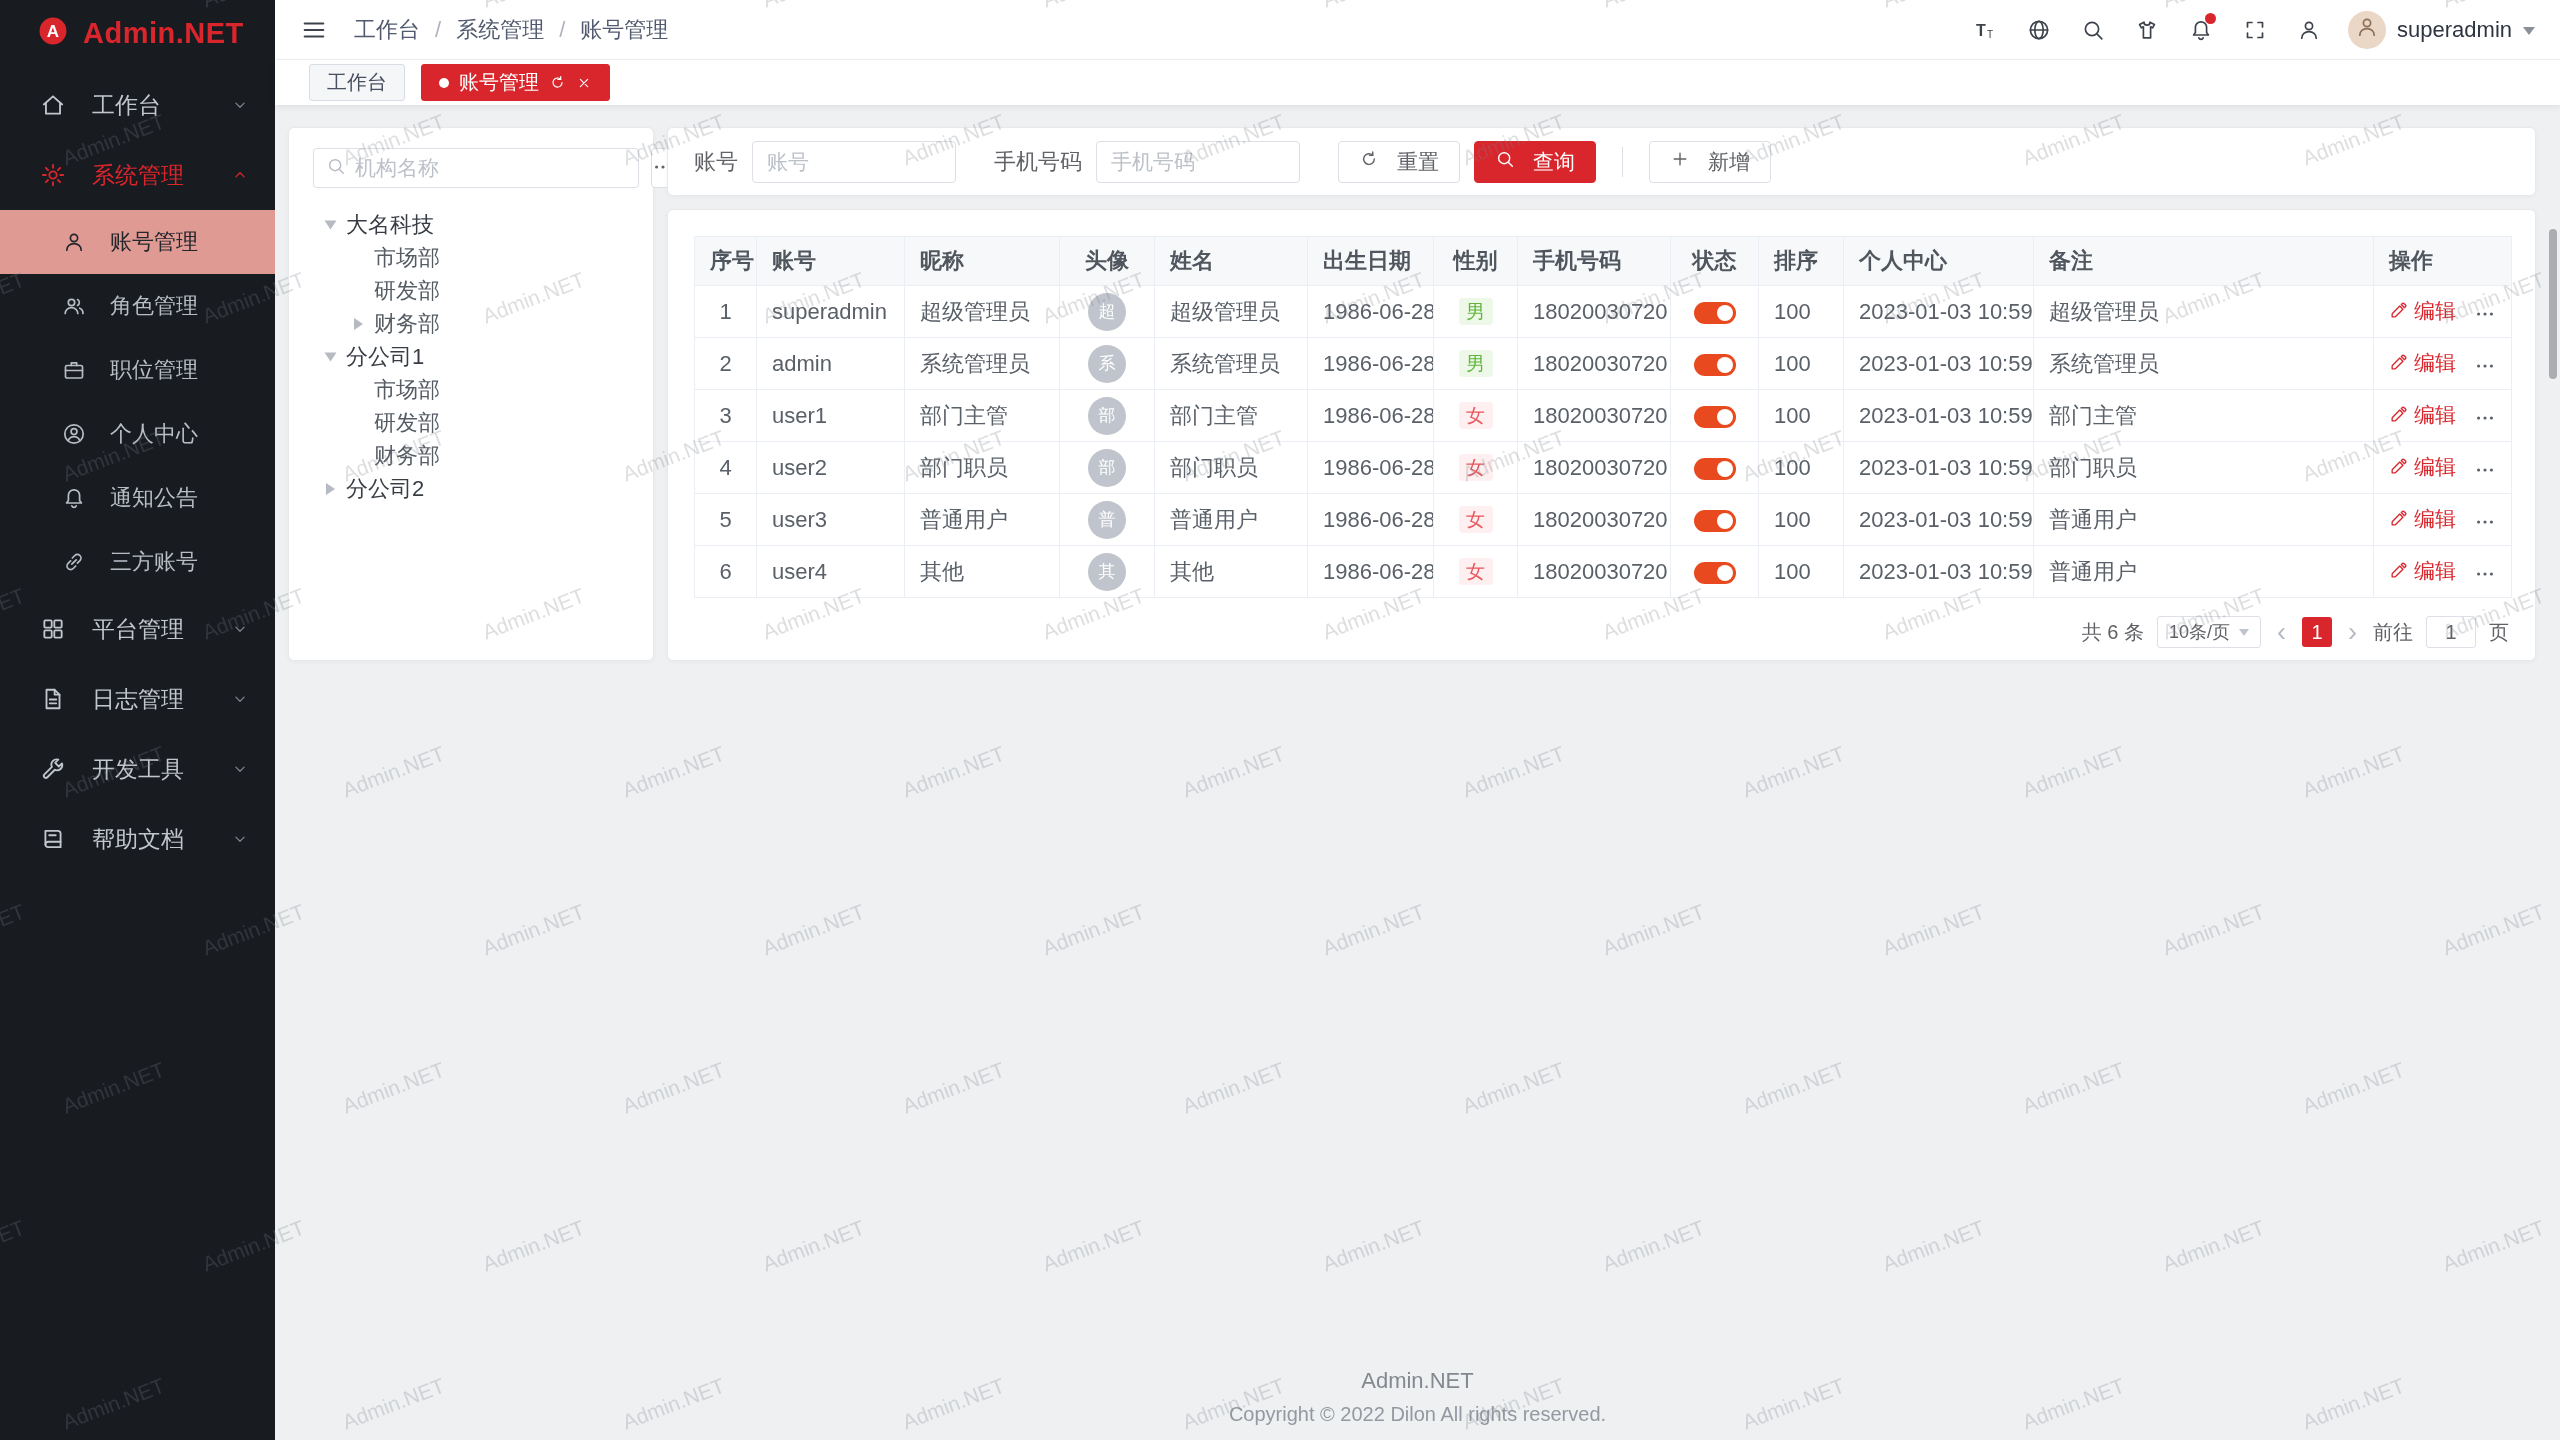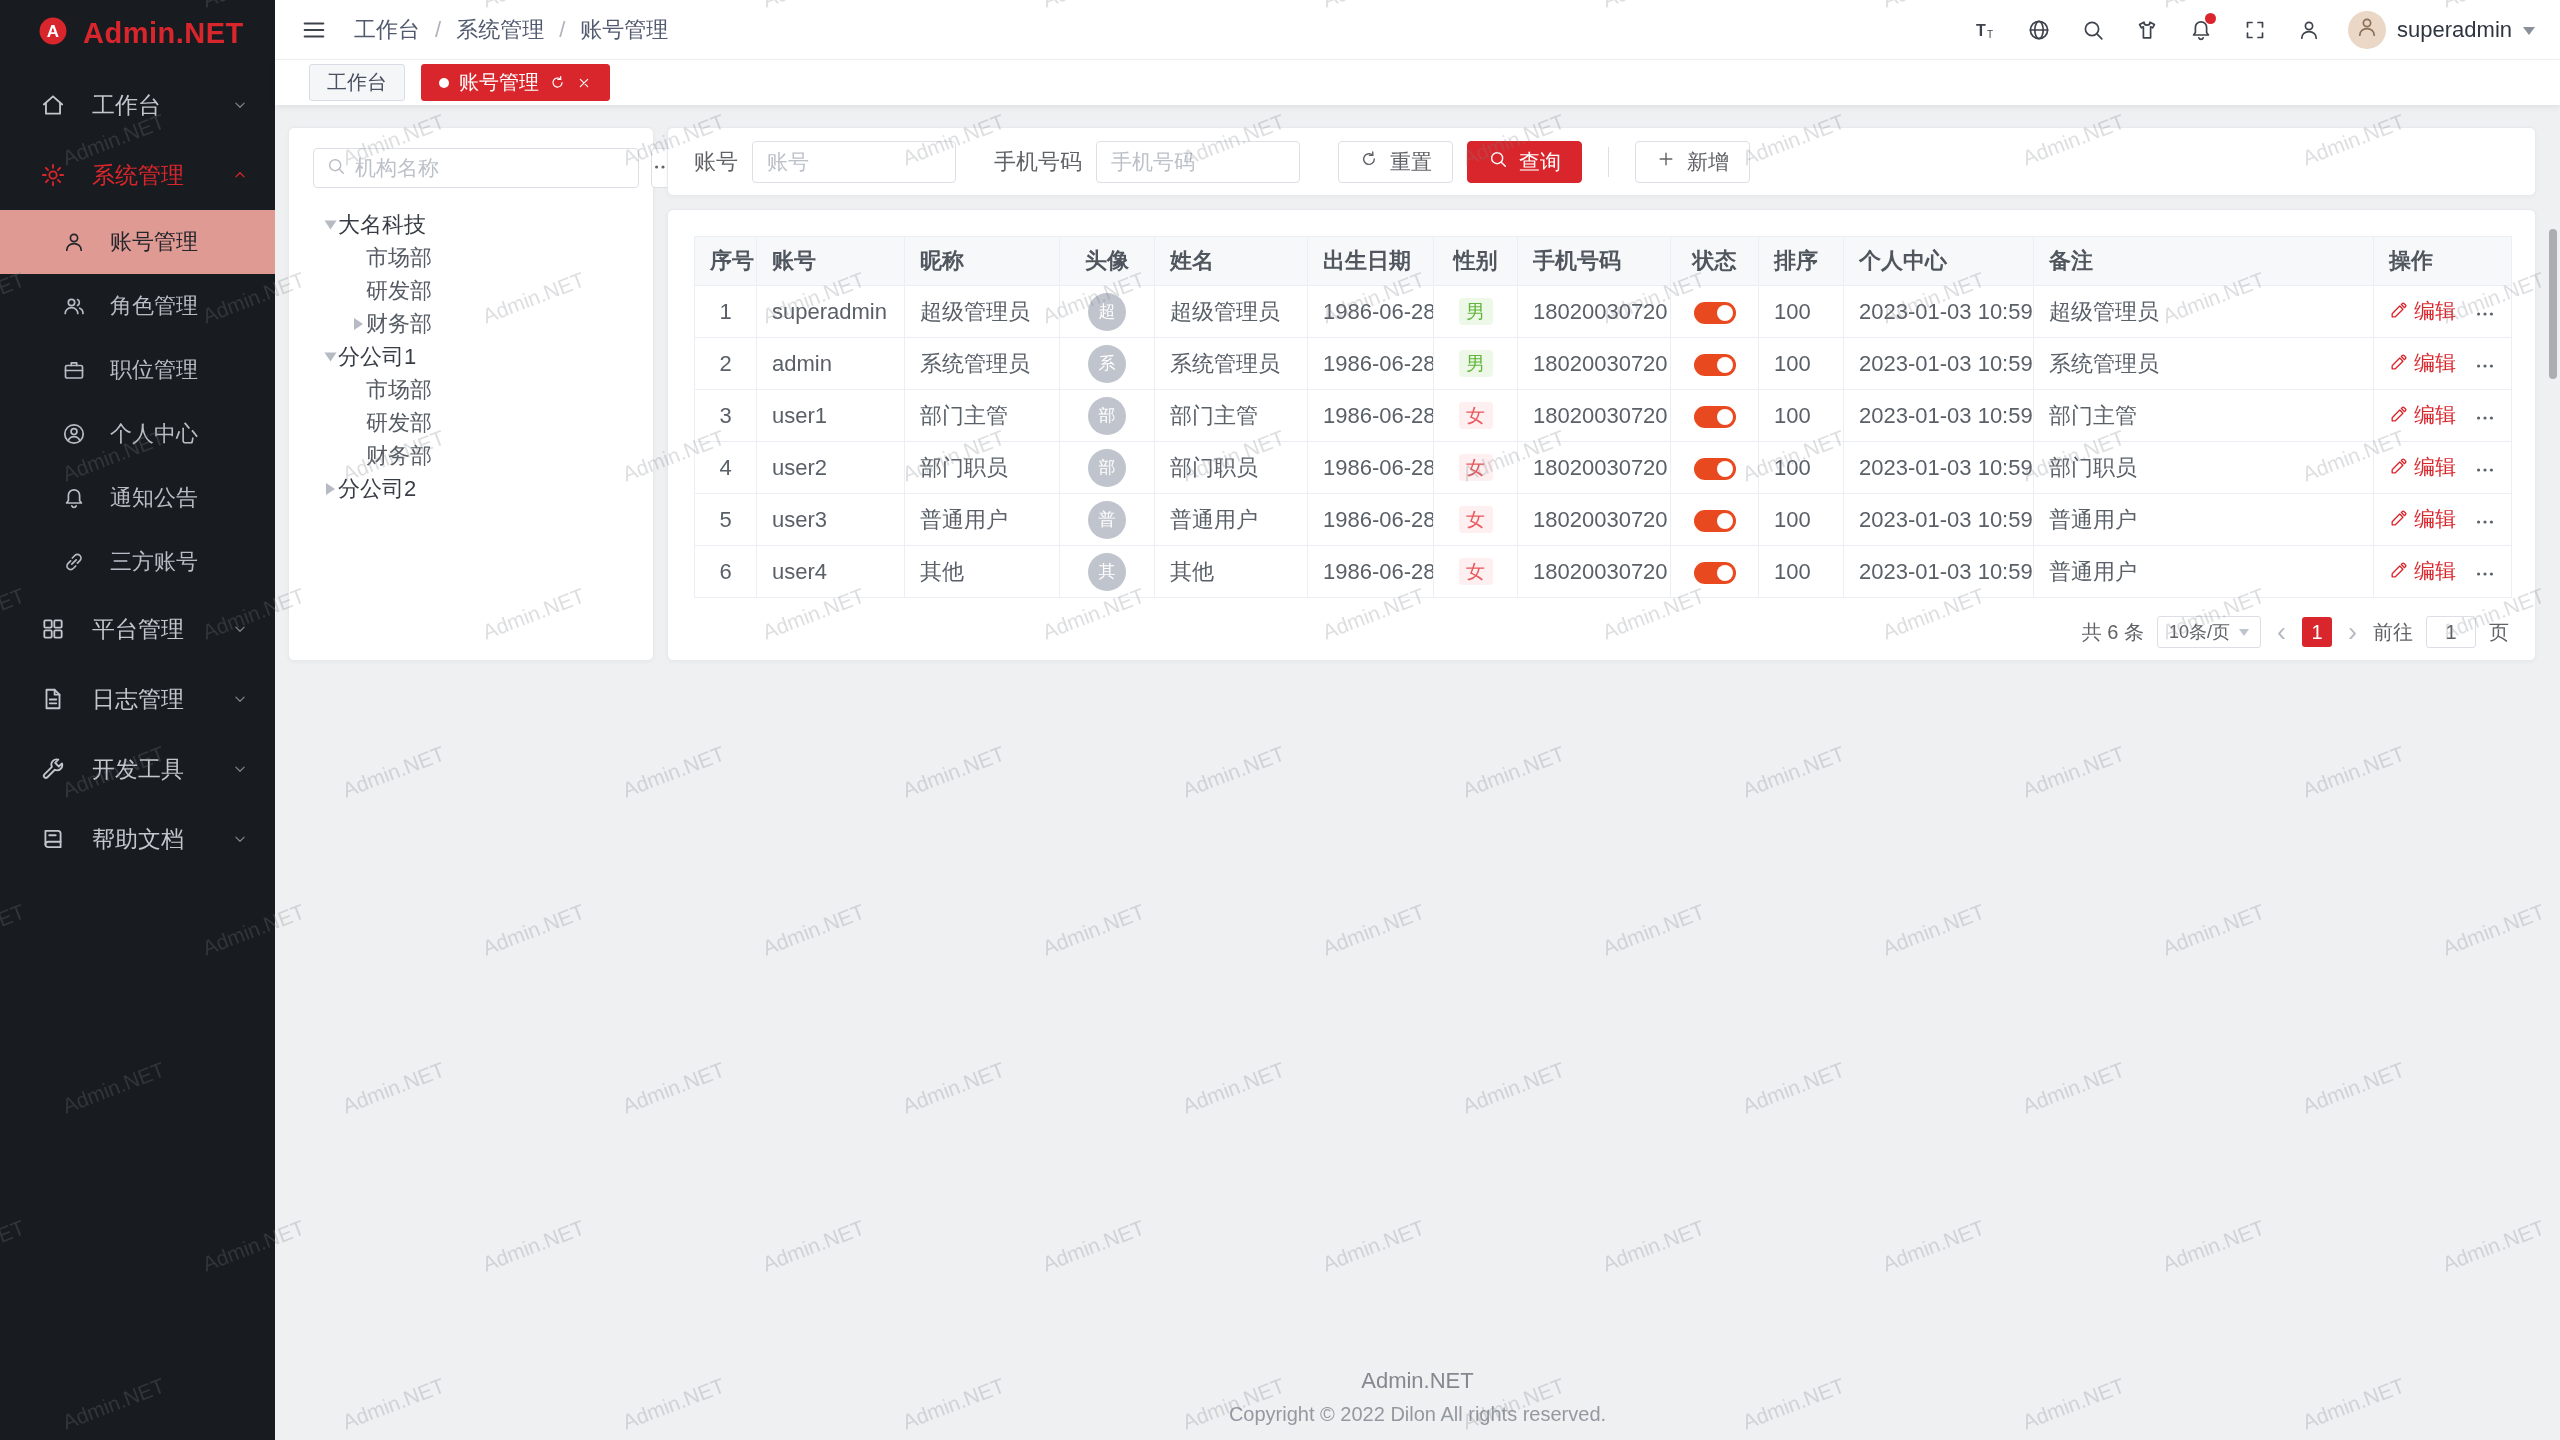--- a/index.html
+++ b/index.html
@@ -63,36 +63,36 @@
   .org-card { width: 366px; flex: 0 0 366px; height: 534px; padding: 20px 24px; }
   .org-head { display: flex; align-items: center; gap: 12px; }
   .search-box { flex: 1; height: 40px; border: 1px solid #dcdfe6; border-radius: 4px;
     display: flex; align-items: center; gap: 9px; padding: 0 12px; color: #b8bcc4; background: #fff; }
   .search-box input { border: none; outline: none; flex: 1; min-width: 0; font-size: 21px;
     color: #333; font-family: inherit; background: transparent; }
   input::placeholder { color: #bcc0c8; }
   .more-btn { width: 40px; height: 40px; border: 1px solid #dcdfe6; border-radius: 4px;
     background: #fff; color: #606266; display: flex; align-items: center; justify-content: center; cursor: pointer; }
   .tree { margin-top: 20px; }
-  .tree-row { height: 33px; display: flex; align-items: center; font-size: 22px; cursor: pointer; }
+  .tree-row { height: 33px; display: flex; align-items: center; gap: 8px; font-size: 22px; cursor: pointer; }
   .tree-row.lvl0 { padding-left: 10px; color: #383d45; font-weight: 500; }
   .tree-row.lvl1 { padding-left: 38px; color: #565c64; }
   .caret-slot { width: 15px; height: 15px; display: flex; align-items: center; justify-content: center; }
   .tri { width: 0; height: 0; border-left: 9px solid #b6bac2;
     border-top: 6px solid transparent; border-bottom: 6px solid transparent; }
   .tri.expanded { transform: rotate(90deg); }
 
   .right-col { flex: 1; display: flex; flex-direction: column; gap: 13px; min-width: 0; }
   .query-card { height: 69px; display: flex; align-items: center; gap: 38px; padding: 0 26px; }
   .q-group { display: flex; align-items: center; gap: 14px; }
   .q-label { font-size: 22px; color: #606266; white-space: nowrap; }
   .q-input { width: 204px; height: 42px; border: 1px solid #dcdfe6; border-radius: 4px;
     padding: 0 14px; font-size: 21px; color: #333; outline: none; font-family: inherit; }
   .btn { height: 42px; border-radius: 4px; font-size: 21px; display: inline-flex; align-items: center;
-    gap: 11px; padding: 0 20px; cursor: pointer; border: 1px solid #dcdfe6; background: #fff;
+    gap: 18px; padding: 0 20px; cursor: pointer; border: 1px solid #dcdfe6; background: #fff;
     color: #606266; font-family: inherit; white-space: nowrap; }
   .btn.primary { background: var(--accent, #d9262c); border-color: var(--accent, #d9262c); color: #fff; }
   .v-divider { width: 1px; height: 30px; background: #dcdfe6; margin: 0 -12px; }
 
   .table-card { height: 452px; padding: 26px; }
   table { width: 100%; border-collapse: collapse; table-layout: fixed; border: 1px solid #1d4ed8; }
   th { height: 49px; background: #f7f8fa; font-weight: 600; font-size: 22px; color: #50565e;
     text-align: left; padding: 0 15px; border: 1px solid #ebeef5; overflow: hidden; white-space: nowrap; }
   td { height: 52px; font-size: 22px; color: #5a6068; padding: 0 15px; border: 1px solid #ebeef5;
     overflow: hidden; white-space: nowrap; }

